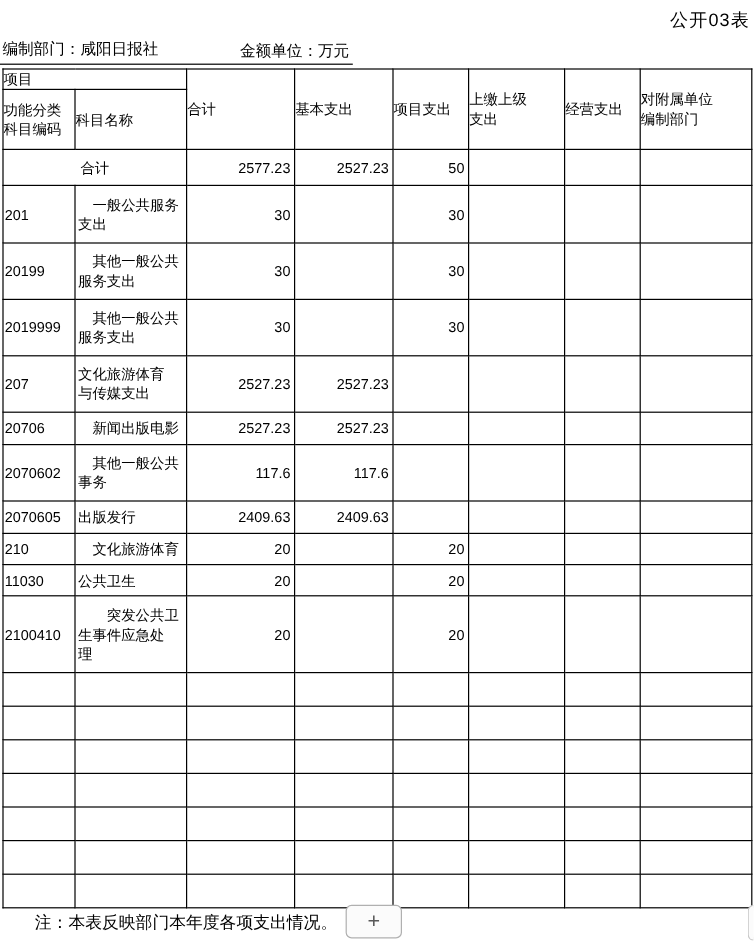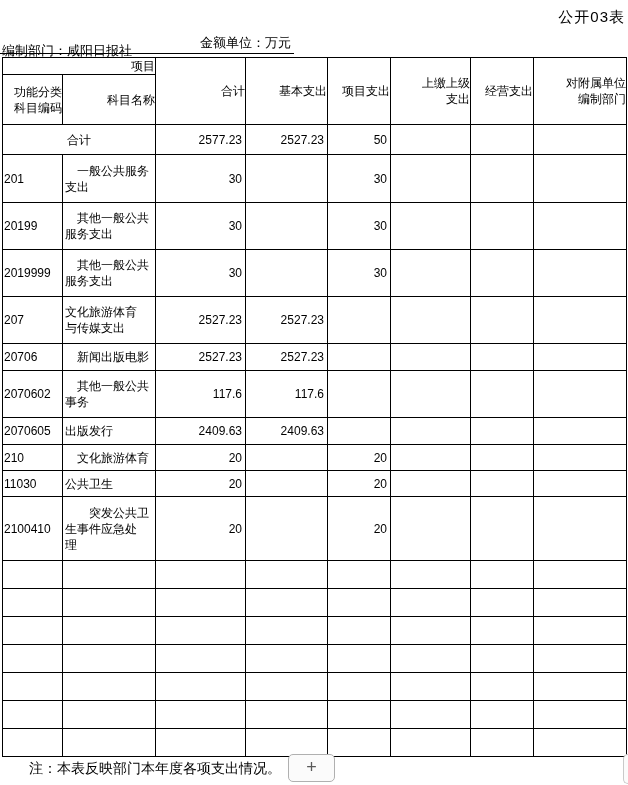--- a/index.html
+++ b/index.html
@@ -18,36 +18,36 @@
   .corner-label {
     position: absolute; top: 8px; right: 3px;
     font-size: 15px; letter-spacing: 1px;
   }
   .meta-row {
     position: absolute; top: 32px; left: 0;
     width: 294px; height: 22px;
     border-bottom: 1px solid #000;
     font-size: 13px;
   }
-  .meta-prepared { position: absolute; left: 2px; top: 10px; }
+  .meta-prepared { position: absolute; left: 2px; top: 0; }
   .meta-unit { position: absolute; left: 200px; top: 2px; }
   table.budget {
     position: absolute; top: 57px; left: 2px;
     width: 624px;
     border-collapse: collapse;
     table-layout: fixed;
   }
   table.budget th, table.budget td {
     border: 1px solid #000;
     font-weight: normal;
     font-size: 12px;
     overflow: hidden;
   }
   table.budget th {
-    text-align: right;
+    text-align: left;
     vertical-align: middle;
     white-space: pre-line;
     line-height: 16px;
   }
   th.project-group-th { height: 16px; }
   tr.sub-header { height: 50px; }
   td.code-cell {
     text-align: left; vertical-align: middle;
     padding-left: 1px;
   }

